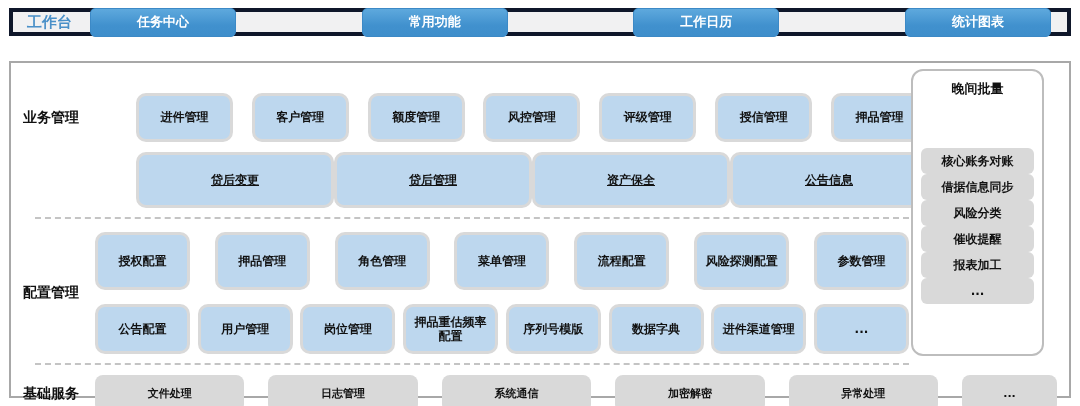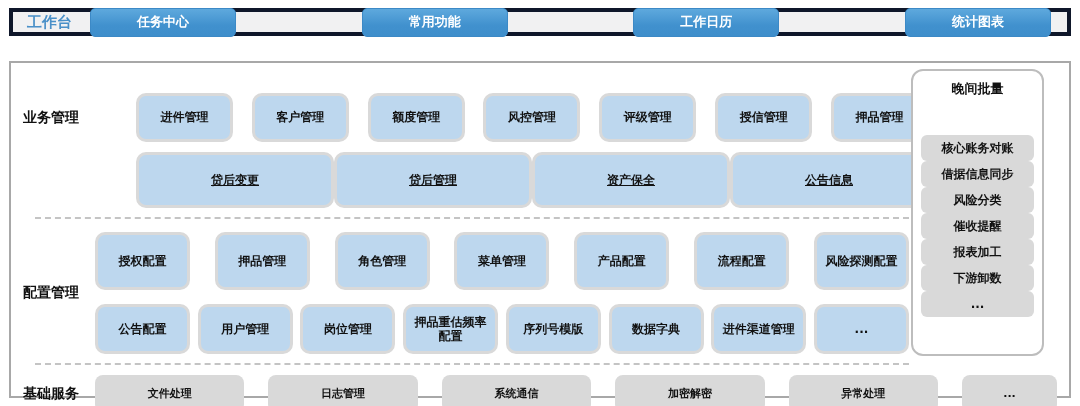--- a/index.html
+++ b/index.html
@@ -216,23 +216,23 @@
 
     <div class="section sec-config">
       <div class="sec-label">配置管理</div>
       <div class="sec-content">
         <div class="row row-cfg">
 
         <div class="blue-box">授权配置</div>
             <div class="blue-box">押品管理</div>
             <div class="blue-box">角色管理</div>
             <div class="blue-box">菜单管理</div>
-            <div class="blue-box">产品配置</div>
             <div class="blue-box">流程配置</div>
             <div class="blue-box">风险探测配置</div>
+            <div class="blue-box">参数管理</div>
           </div>
         <div class="row row-cfg row-cfg2">
 
         <div class="blue-box">公告配置</div>
             <div class="blue-box">用户管理</div>
             <div class="blue-box">岗位管理</div>
             <div class="blue-box">押品重估频率配置</div>
             <div class="blue-box">序列号模版</div>
             <div class="blue-box">数据字典</div>
             <div class="blue-box">进件渠道管理</div>
@@ -260,19 +260,18 @@
 
     <div class="sidebar">
       <div class="sidebar-title">晚间批量</div>
       <div class="sidebar-items">
 
       <div class="sidebar-item">核心账务对账</div>
           <div class="sidebar-item">借据信息同步</div>
           <div class="sidebar-item">风险分类</div>
           <div class="sidebar-item">催收提醒</div>
           <div class="sidebar-item">报表加工</div>
-          <div class="sidebar-item">下游卸数</div>
           <div class="sidebar-item">...</div>
         </div>
     </div>
 
   </div>
 </div>
 
 </body></html>

